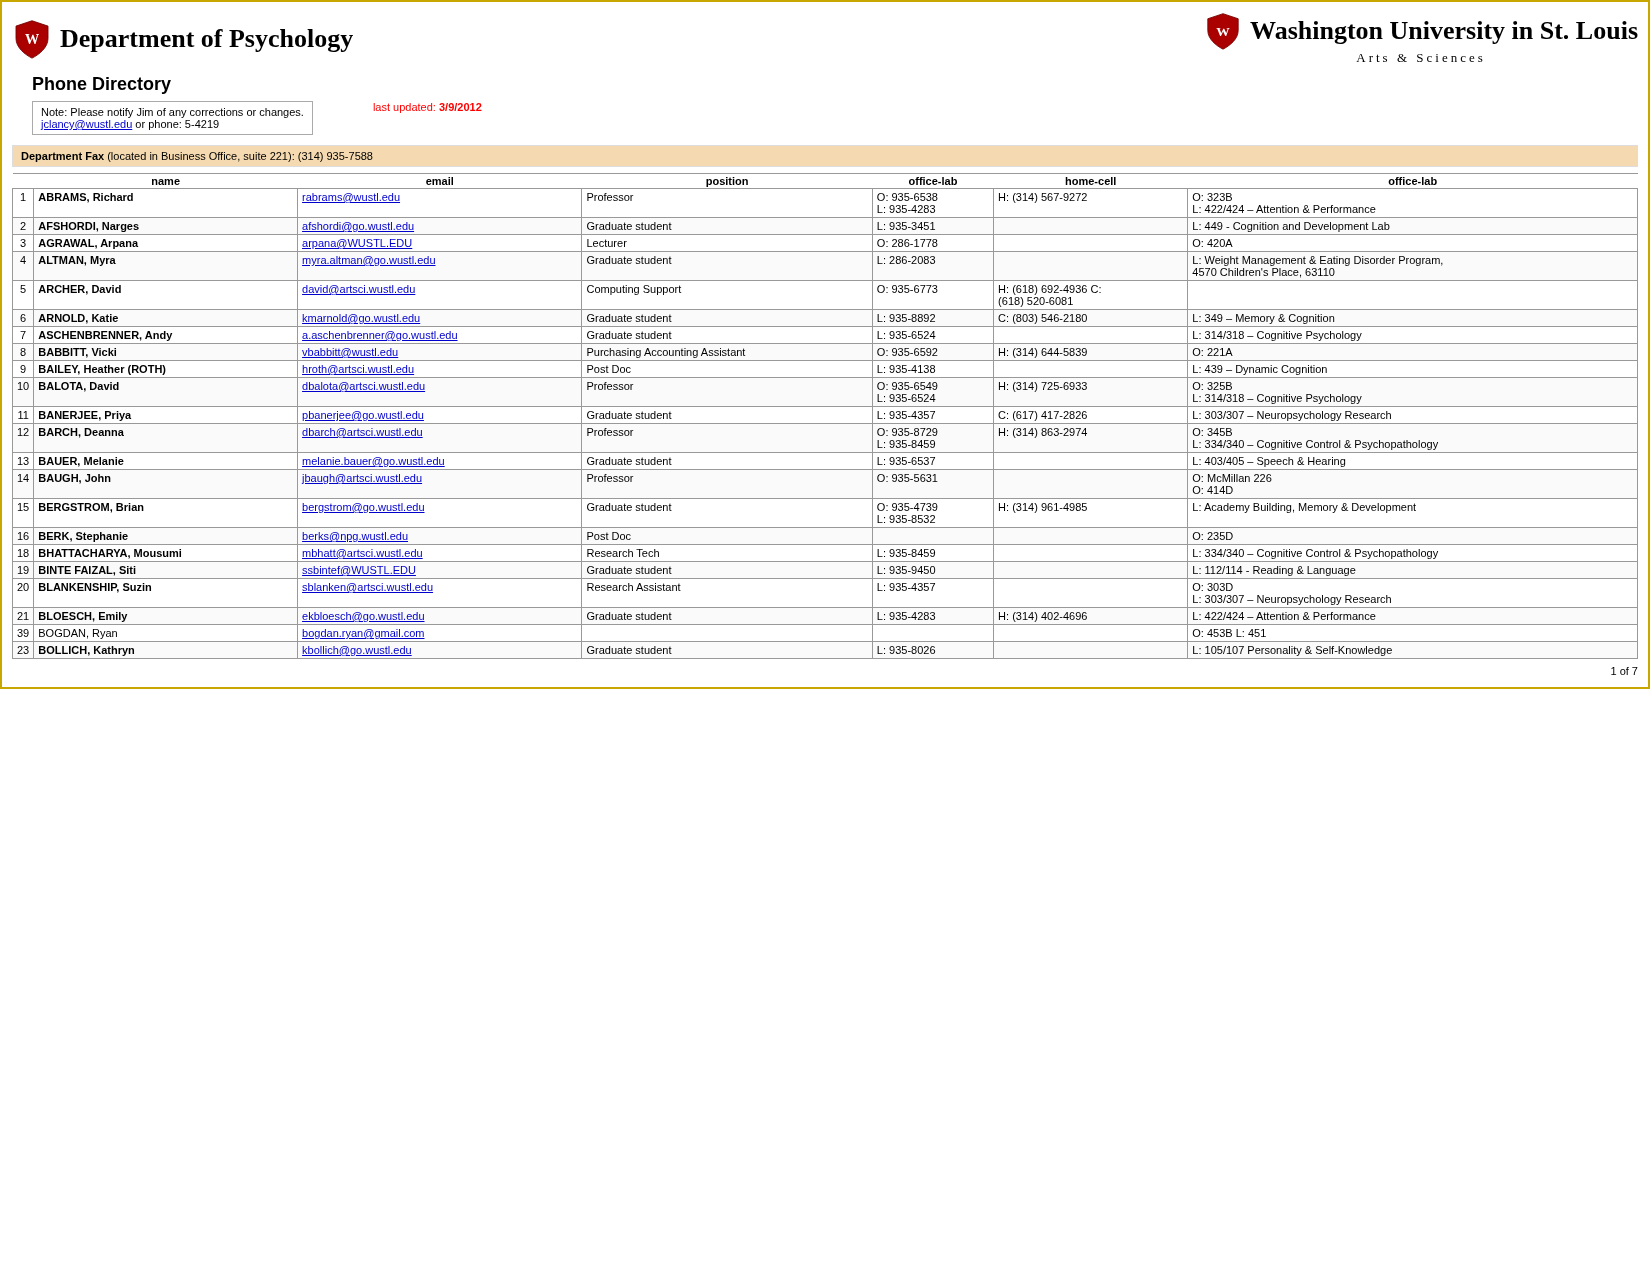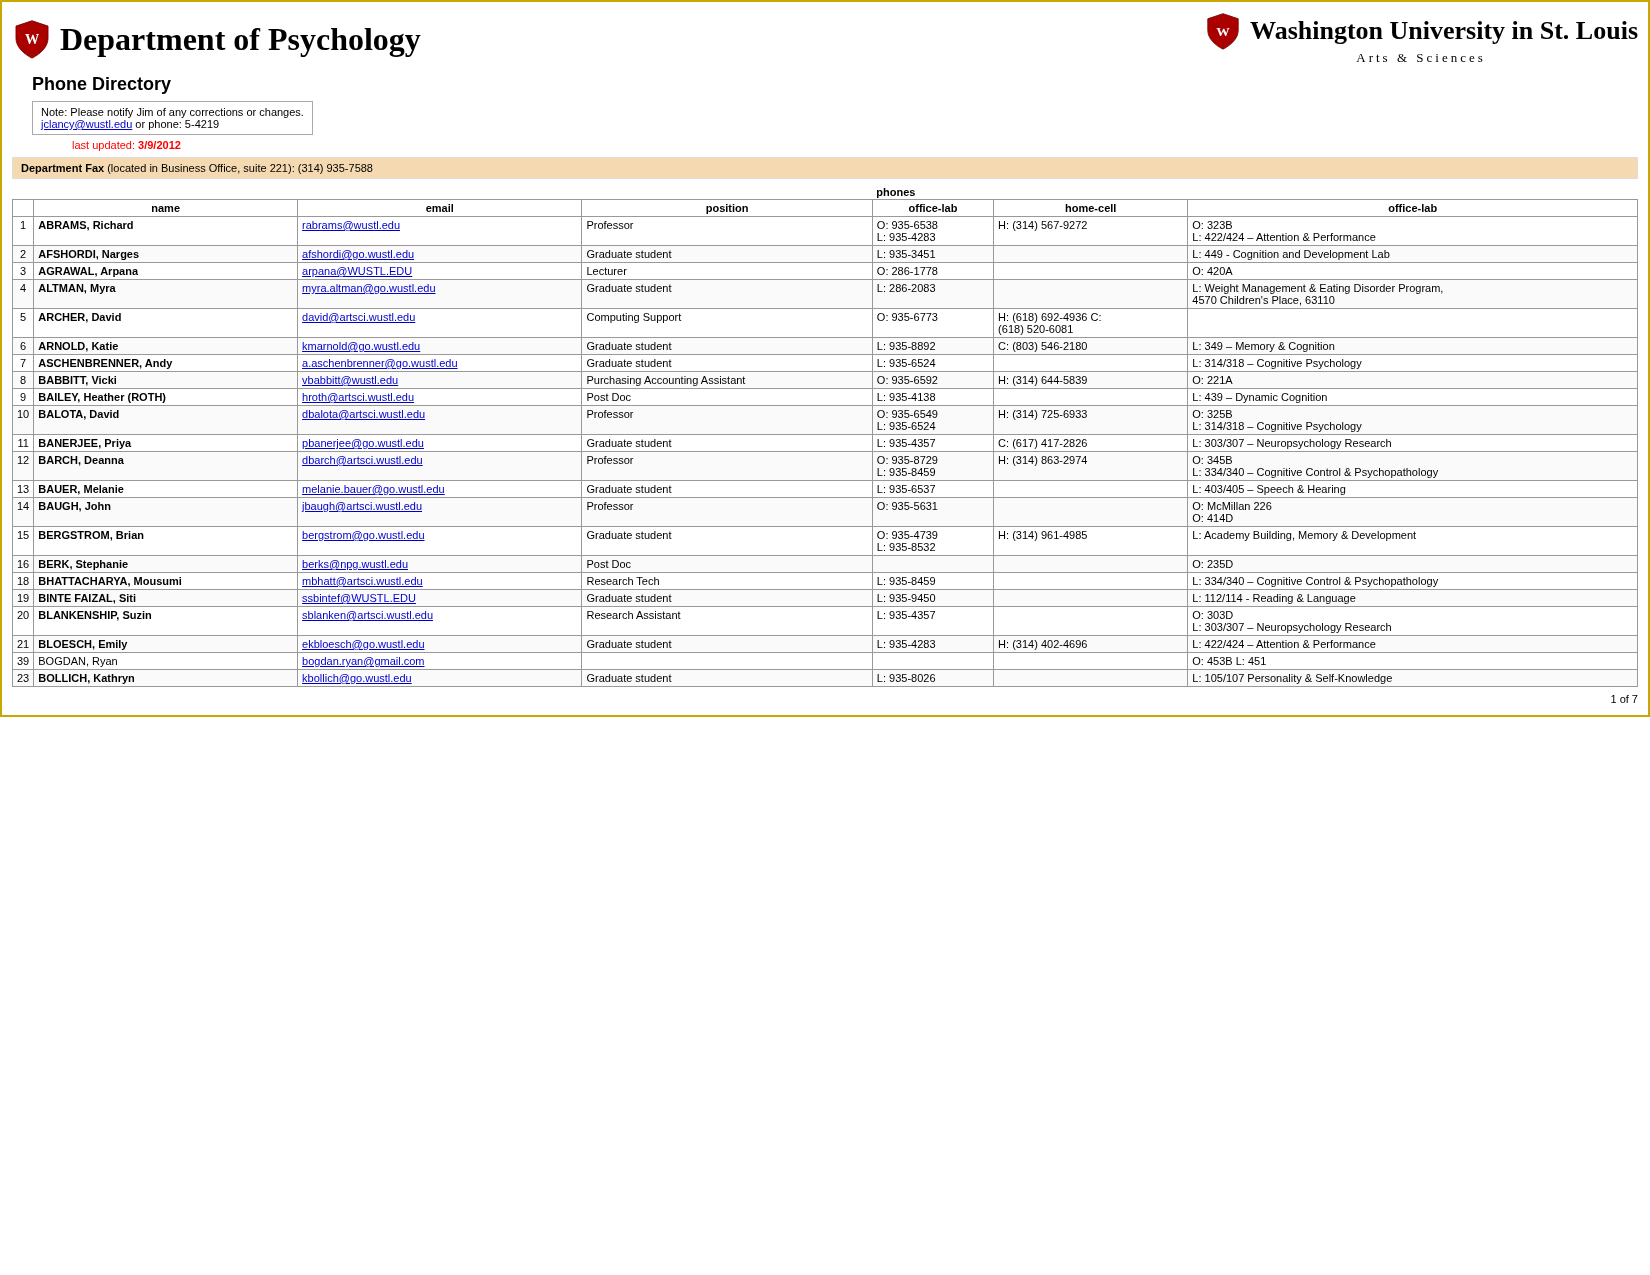--- a/index.html
+++ b/index.html
@@ -19,21 +19,21 @@
     .header-left {
       display: flex;
       align-items: center;
       gap: 8px;
     }
     .header-left .shield-icon {
       width: 40px;
       height: 40px;
     }
     .dept-title {
-      font-size: 32px;
+      font-size: 26px;
       font-weight: bold;
       font-family: 'Times New Roman', serif;
     }
     .header-right {
       text-align: center;
     }
     .wu-header {
       display: flex;
       align-items: center;
       gap: 8px;
@@ -151,45 +151,40 @@
           <path d="M20 2 L38 8 L38 22 C38 32 28 40 20 44 C12 40 2 32 2 22 L2 8 Z" fill="#a00" stroke="#700" stroke-width="1"></path>
           <text x="20" y="28" text-anchor="middle" fill="white" font-size="16" font-weight="bold" font-family="serif">W</text>
         </svg>
         <div class="wu-title">Washington University in St. Louis</div>
       </div>
       <div class="arts-sciences">Arts &amp; Sciences</div>
     </div>
   </div>
 
   <div class="phone-dir-title">Phone Directory</div>
-  <div style="display:flex; align-items:flex-start; margin-bottom:6px;flex-direction:column;">
+  <div style="display:flex; align-items:flex-start; margin-bottom:6px;">
     <div class="note-box">
       <div>Note:  Please notify Jim of any corrections or changes.</div>
       <div>
         <a href="#">jclancy@wustl.edu</a>
         <span>or phone: 5-4219</span>
       </div>
     </div>
     <div class="last-updated">
       <span class="last-updated-label" style="color: red;">last updated:</span>
       <span style="color: red;">3/9/2012</span>
     </div>
   </div>
 
   <div class="fax-bar">
     <strong>Department Fax</strong><span> (located in Business Office, suite 221): (314) 935-7588</span>
   </div>
 
   <table>
     <thead>
-      <tr>
-        <th class="no-border" colspan="4"></th>
-        <th class="phones-header" colspan="2">phones</th>
-        <th class="no-border"></th>
-      </tr>
       <tr class="header-row col-header">
         <th></th>
         <th>name</th>
         <th>email</th>
         <th>position</th>
         <th>office-lab</th>
         <th>home-cell</th>
         <th>office-lab</th>
       </tr>
     </thead>

